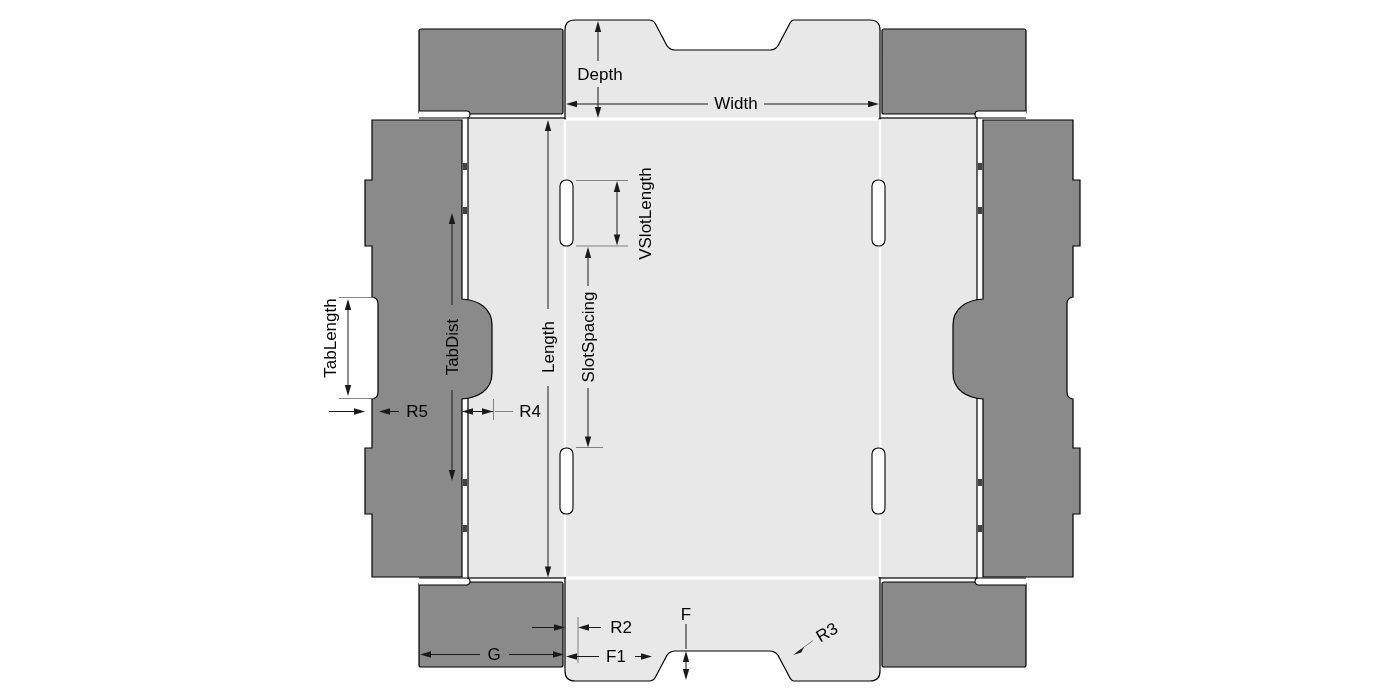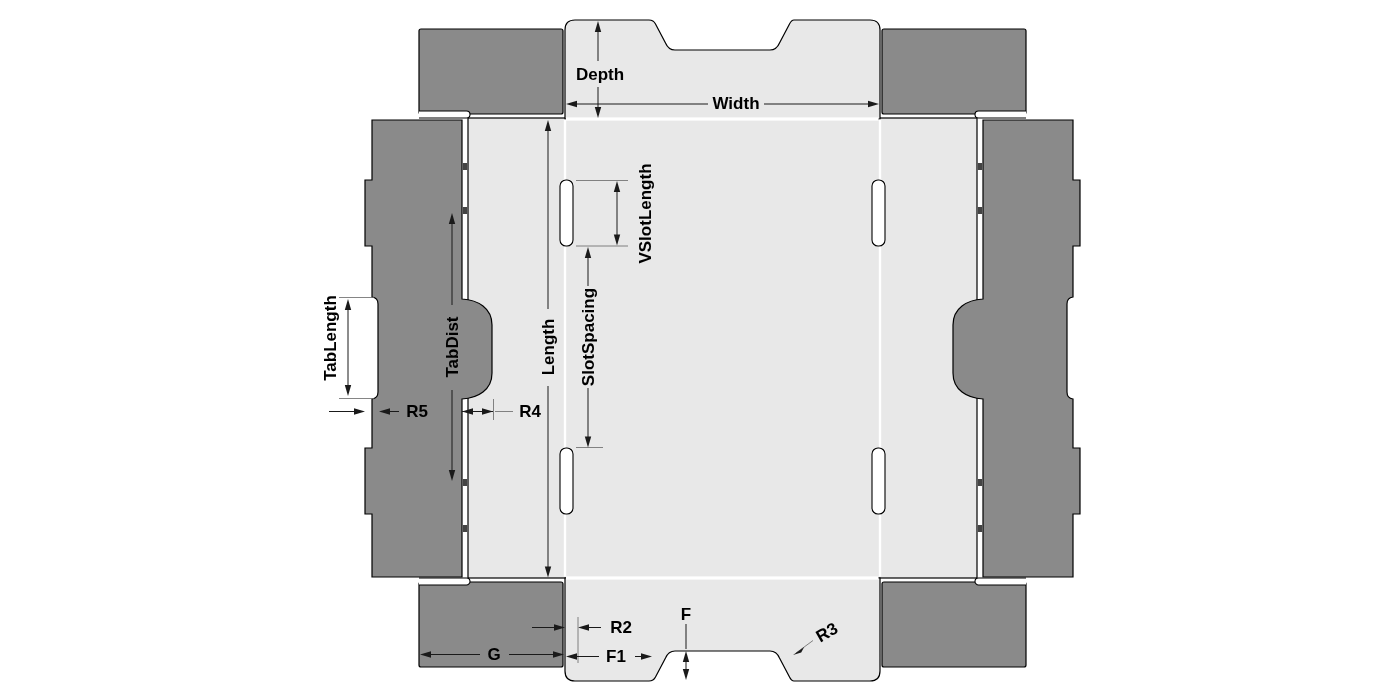--- a/index.html
+++ b/index.html
@@ -1,17 +1,17 @@
 <!DOCTYPE html>
 <html style="--bg: #ffffff; --panel-light: #e8e8e8; --panel-dark: #8a8a8a; --outline: #000000; --dim: #1a1a1a;"><head>
 <meta charset="utf-8">
 <style>
   html,body { margin:0; padding:0; }
   body { background:#fff; width:1400px; height:700px; overflow:hidden; }
-  #stage { width:1249px; height:700px; background:var(--bg,#fff); position:relative;font-weight:bold; }
+  #stage { width:1249px; height:700px; background:var(--bg,#fff); position:relative; }
   svg { display:block; }
   .light { fill:var(--panel-light,#e8e8e8); stroke:var(--outline,#000); stroke-width:1.2px; }
   .dark  { fill:var(--panel-dark,#8a8a8a);  stroke:var(--outline,#000); stroke-width:1.2px; }
   .white-cut { fill:#ffffff; stroke:var(--outline,#000); stroke-width:1.1px; }
   .crease { fill:#ffffff; stroke:none; }
   .dash { fill:#444444; stroke:none; }
   .dim { stroke:var(--dim,#1a1a1a); stroke-width:1px; fill:none; }
   .dim-ext { stroke:#666666; stroke-width:0.8px; fill:none; }
   .dim-arrow { fill:var(--dim,#1a1a1a); stroke:none; }
   text.dim-label {

